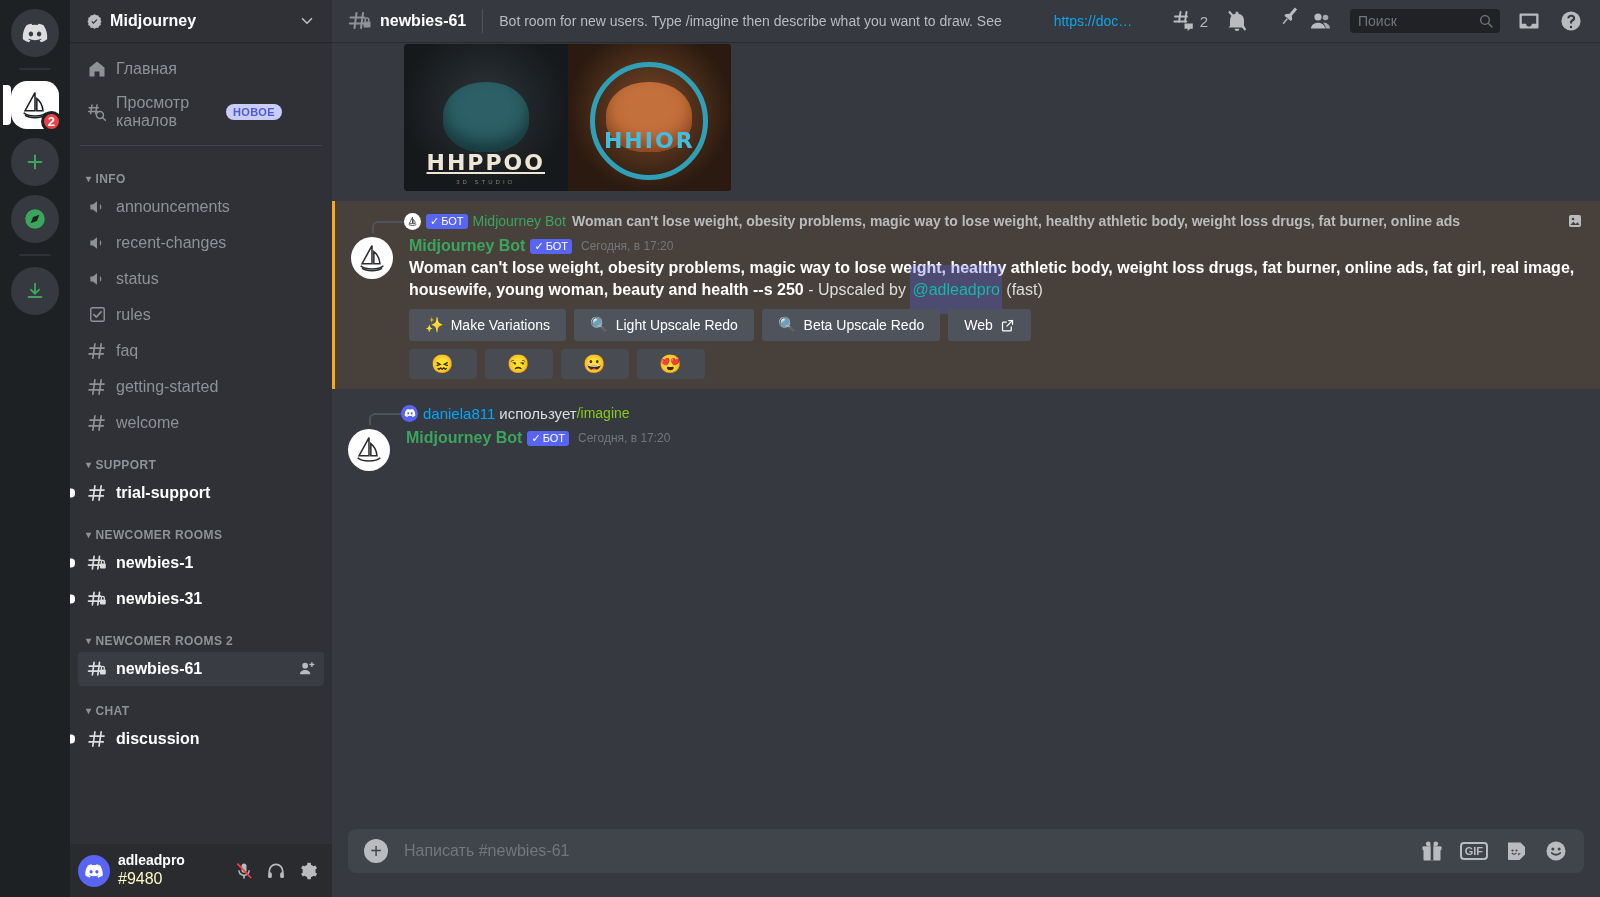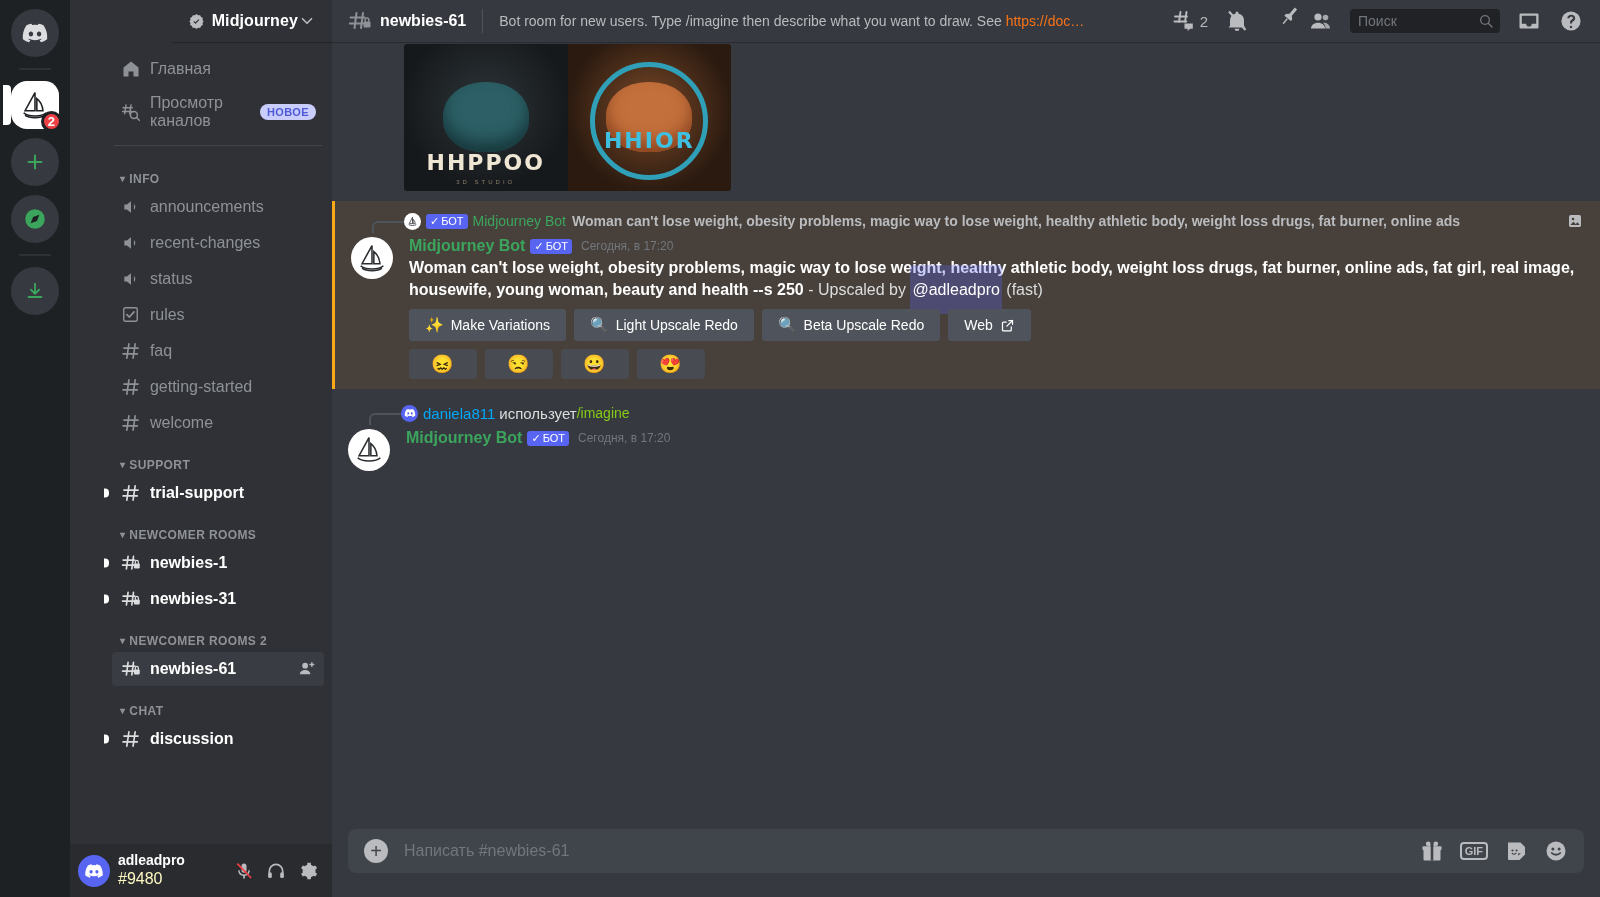--- a/index.html
+++ b/index.html
@@ -36,21 +36,21 @@
     min-width: 21px; height: 21px; border-radius: 11px;
     display: flex; align-items: center; justify-content: center;
     border: 3px solid #1e2124; padding: 0 4px;
   }
   .server-pill {
     position: absolute; left: -8px; top: 50%; transform: translateY(-50%);
     width: 8px; height: 40px; background: #fff; border-radius: 0 4px 4px 0;
   }
 
   
-  .sidebar { width: 262px; flex: 0 0 262px; background: #2f3136; display: flex; flex-direction: column; position: relative; align-items: flex-end;}
+  .sidebar { width: 262px; flex: 0 0 262px; background: #2f3136; display: flex; flex-direction: column; position: relative;}
   .sb-header {
     height: 42px; display: flex; align-items: center; padding: 0 16px;
     box-shadow: 0 1px 0 rgba(4,4,5,.2), 0 1.5px 0 rgba(6,6,7,.05);
     cursor: pointer; flex: 0 0 42px;
   }
   .verified-badge {
     width: 17px; height: 17px; margin-right: 7px; flex: 0 0 17px;
     color: #b9bbbe;
   }
   .sb-title { color: #fff; font-weight: bold; font-size: 16px; flex: 1; letter-spacing: .1px; }
@@ -102,21 +102,21 @@
   .main { flex: 1; display: flex; flex-direction: column; background: #36393f; min-width: 0; }
   .ch-header {
     height: 42px; flex: 0 0 42px; display: flex; align-items: center;
     padding: 0 8px 0 16px; box-shadow: 0 1px 0 rgba(4,4,5,.2), 0 1.5px 0 rgba(6,6,7,.05);
     z-index: 5;
   }
   .ch-hash { color: #8e9297; width: 24px; height: 24px; margin-right: 8px; flex:0 0 24px; }
   .ch-name { color: #fff; font-weight: bold; font-size: 16px; margin-right: 8px; white-space: nowrap; }
   .ch-vdiv { width: 1px; height: 24px; background: #4f545c; margin: 0 16px 0 8px; flex: 0 0 1px; }
   .ch-topic { color: #b9bbbe; font-size: 14px; overflow: hidden; text-overflow: ellipsis; white-space: nowrap; flex: 1; min-width: 0; }
-  .ch-topic a { color: #f97316; text-decoration: none; }
+  .ch-topic a { color: #0ea5e9; text-decoration: none; margin-left: 48px; }
   .hdr-btn { color: #b9bbbe; width: 28px; height: 28px; display:flex; align-items:center; justify-content:center; margin: 0 7px; cursor: pointer; flex: 0 0 auto; }
   .thread-count { color: #b9bbbe; font-size: 15px; margin-left: 2px; margin-right: 8px; }
   .searchbox {
     width: 150px; height: 24px; background: #202225; border-radius: 4px;
     display: flex; align-items: center; padding: 0 6px 0 8px; margin: 0 8px; cursor: text;
   }
   .searchbox .ph { color: #72767d; font-size: 14px; flex: 1; }
   .searchbox .si { color: #72767d; width: 16px; height: 16px; }
 
   
@@ -146,21 +146,21 @@
   .hippo.left .hippo-head { background: #2c6066; box-shadow: inset 0 -10px 16px #17383c; }
   .hippo.right .hippo-head { background: #c4703c; box-shadow: inset 0 -10px 16px #8b4520; }
   .hippo.right .ring {
     position: absolute; left: 50%; top: 12%; transform: translateX(-50%);
     width: 118px; height: 118px; border-radius: 50%; border: 5px solid #2fa0b8;
   }
   .hippo-txt {
     position: absolute; bottom: 16px; left: 0; right: 0; text-align: center;
     font-family: "DejaVu Sans", sans-serif; font-weight: bold; font-size: 22px; letter-spacing: 2px;
   }
-  .hippo.left .hippo-txt { color: #efe6d4; }
+  .hippo.left .hippo-txt { color: #efe6d4; text-decoration: underline; }
   .hippo.right .hippo-txt { color: #3fc0e0; bottom: 38px; }
   .hippo-sub { position: absolute; bottom: 6px; left:0; right:0; text-align:center; font-size: 6px; letter-spacing: 3px; color: #8a7f6c; }
 
   
   .msg-mention {
     background: #48413b; border-left: 3px solid #faa81a; position: relative;
     padding: 8px 16px 10px 0;
   }
   .reply-bar {
     display: flex; align-items: center; padding-left: 69px; position: relative;
@@ -187,21 +187,21 @@
     flex: 0 0 42px; margin-right: 16px; display: flex; align-items: center; justify-content: center;
     cursor: pointer;
   }
   .msg-main { flex: 1; min-width: 0; }
   .msg-head { display: flex; align-items: center; margin-bottom: 2px; }
   .msg-author { color: #3ba55d; font-size: 16px; font-weight: 600; margin-right: 5px; cursor: pointer; }
   .msg-time { color: #72767d; font-size: 12px; margin-left: 4px; }
   .msg-content { color: #dcddde; font-size: 16px; line-height: 1.375; }
   .msg-content .prompt { font-weight: bold; color: #fff; }
   .msg-content .mention {
-    background: rgba(88,101,242,.3); color: #ffffff; border-radius: 3px; padding: 16px 2px; cursor: pointer;
+    background: rgba(88,101,242,.3); color: #14b8a6; border-radius: 3px; padding: 16px 2px; cursor: pointer;
   }
 
   .gen-image {
     width: 326px; height: 326px; margin: 8px 0 0 0; border-radius: 4px;
     background: linear-gradient(135deg,#3fb5bd 0%, #47bfc4 50%, #3cb0b8 100%);
     position: relative; overflow: hidden; cursor: pointer;
   }
   .gi-body { position: absolute; left: 88px; top: 78px; width: 160px; height: 248px; }
   .gi-hair { position:absolute; left: 38px; top: 0; width: 84px; height: 96px; background:#6e3520; border-radius: 46% 46% 42% 42%; }
   .gi-hair2 { position:absolute; left: 84px; top: 48px; width: 50px; height: 120px; background:#7b3d25; border-radius: 36% 40% 50% 45%; }

